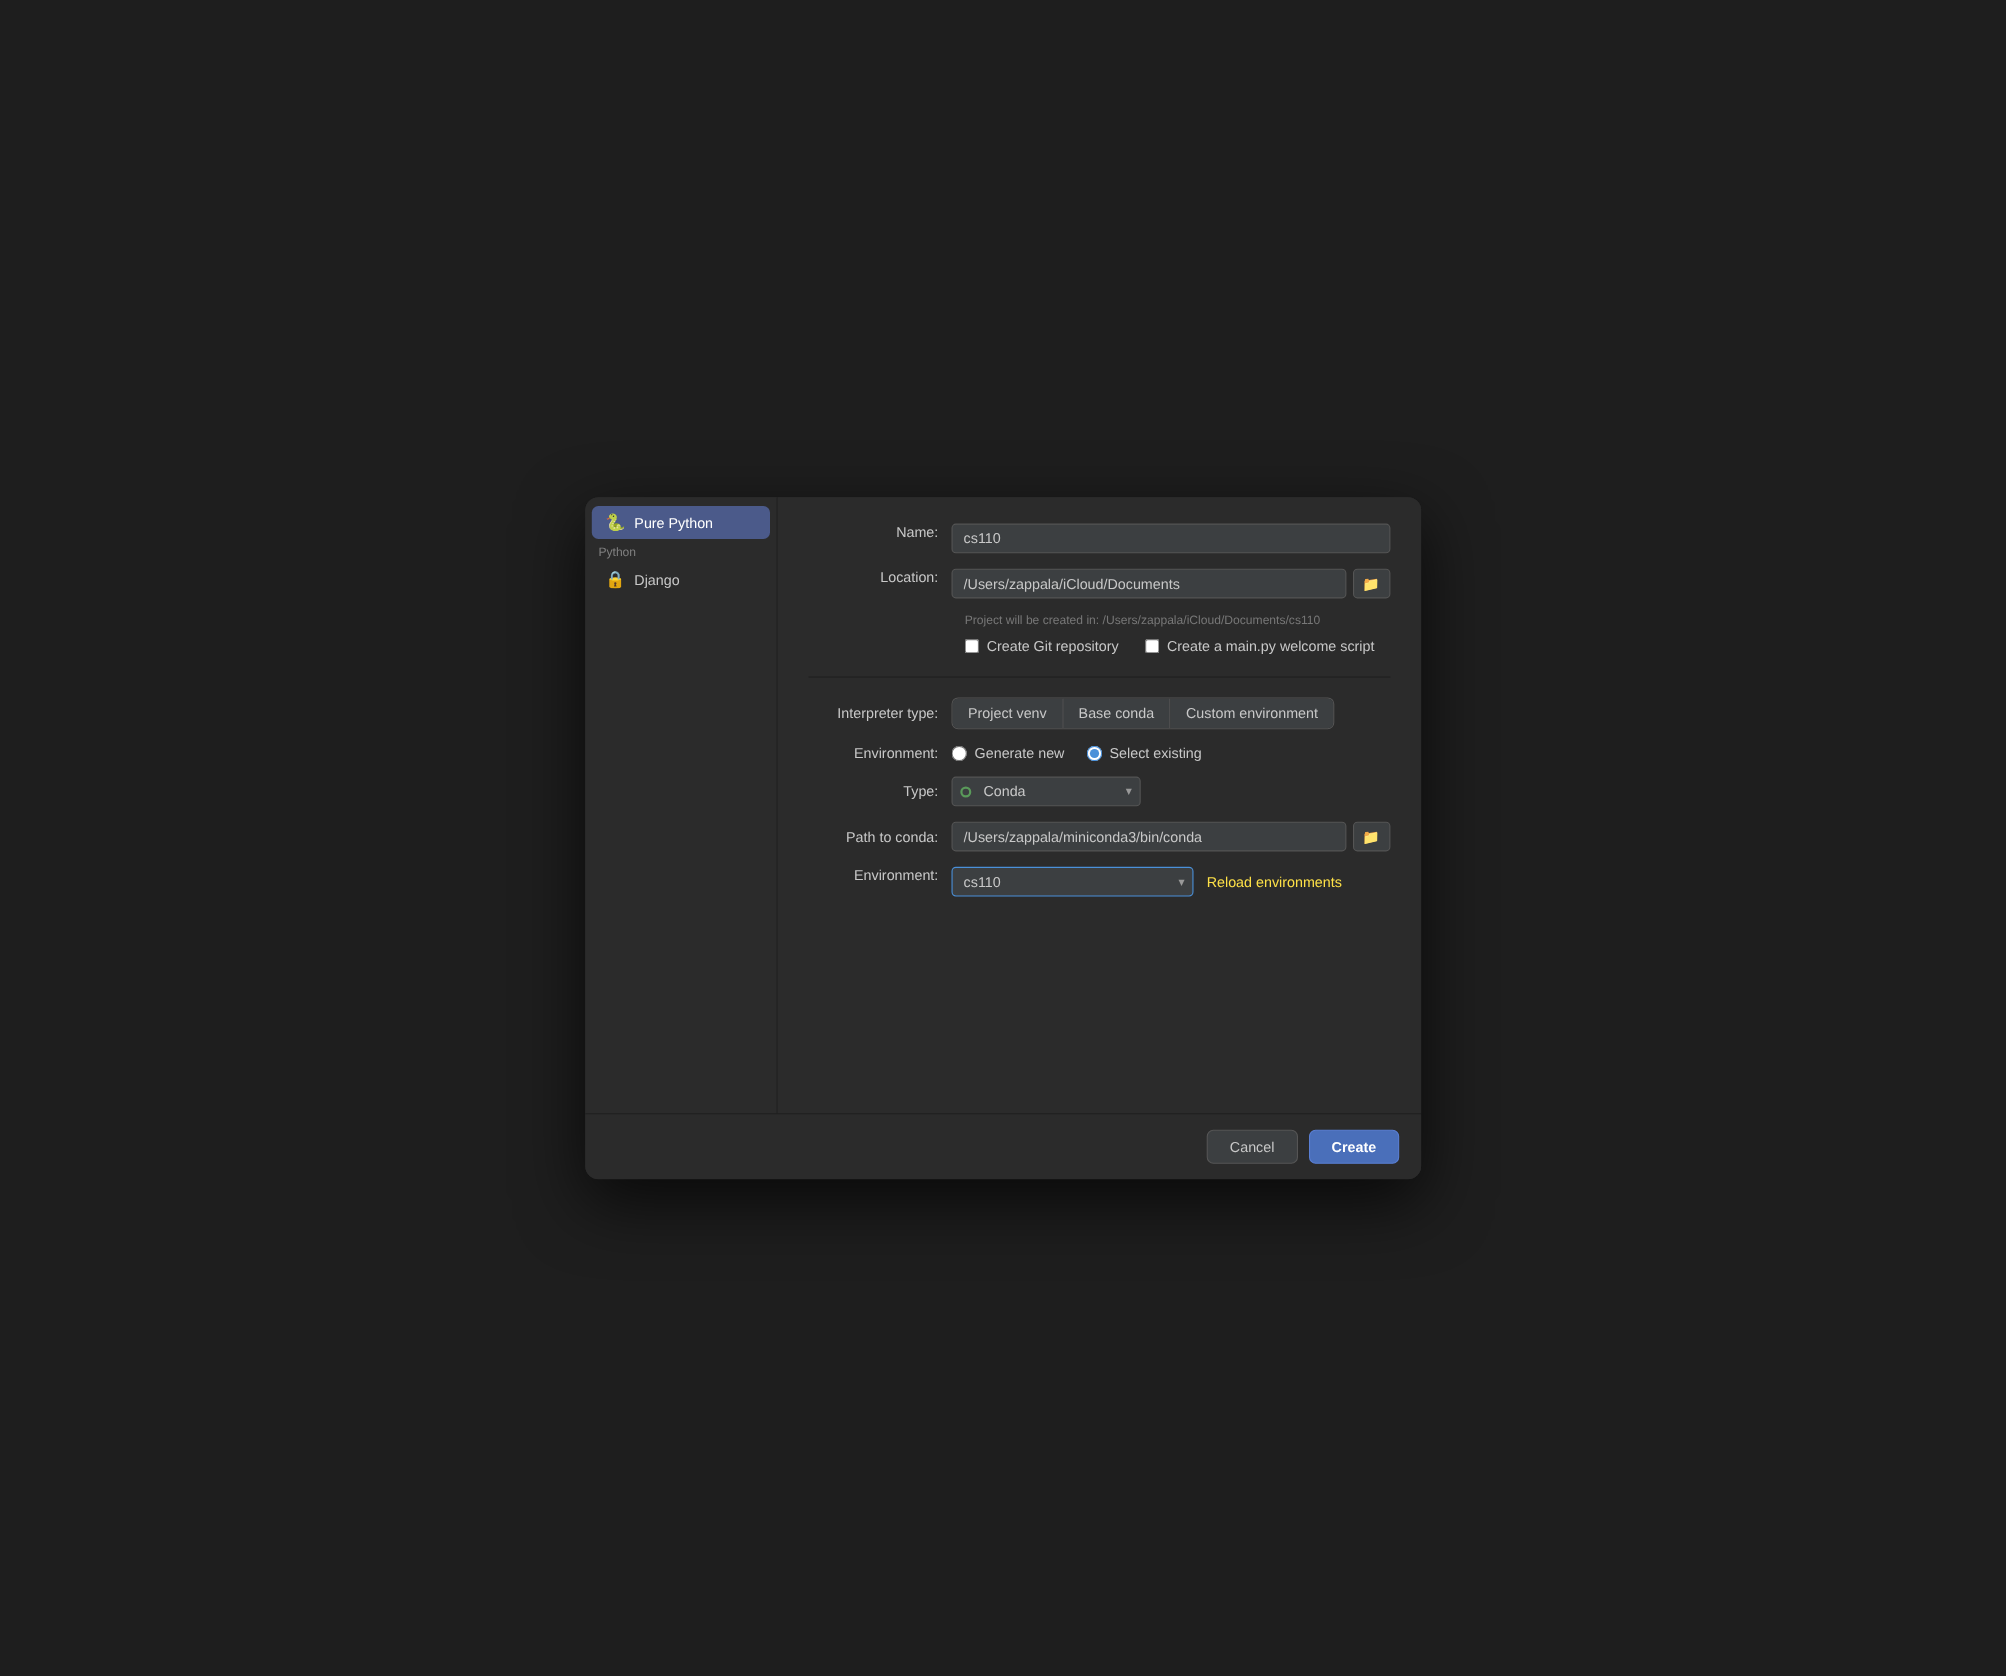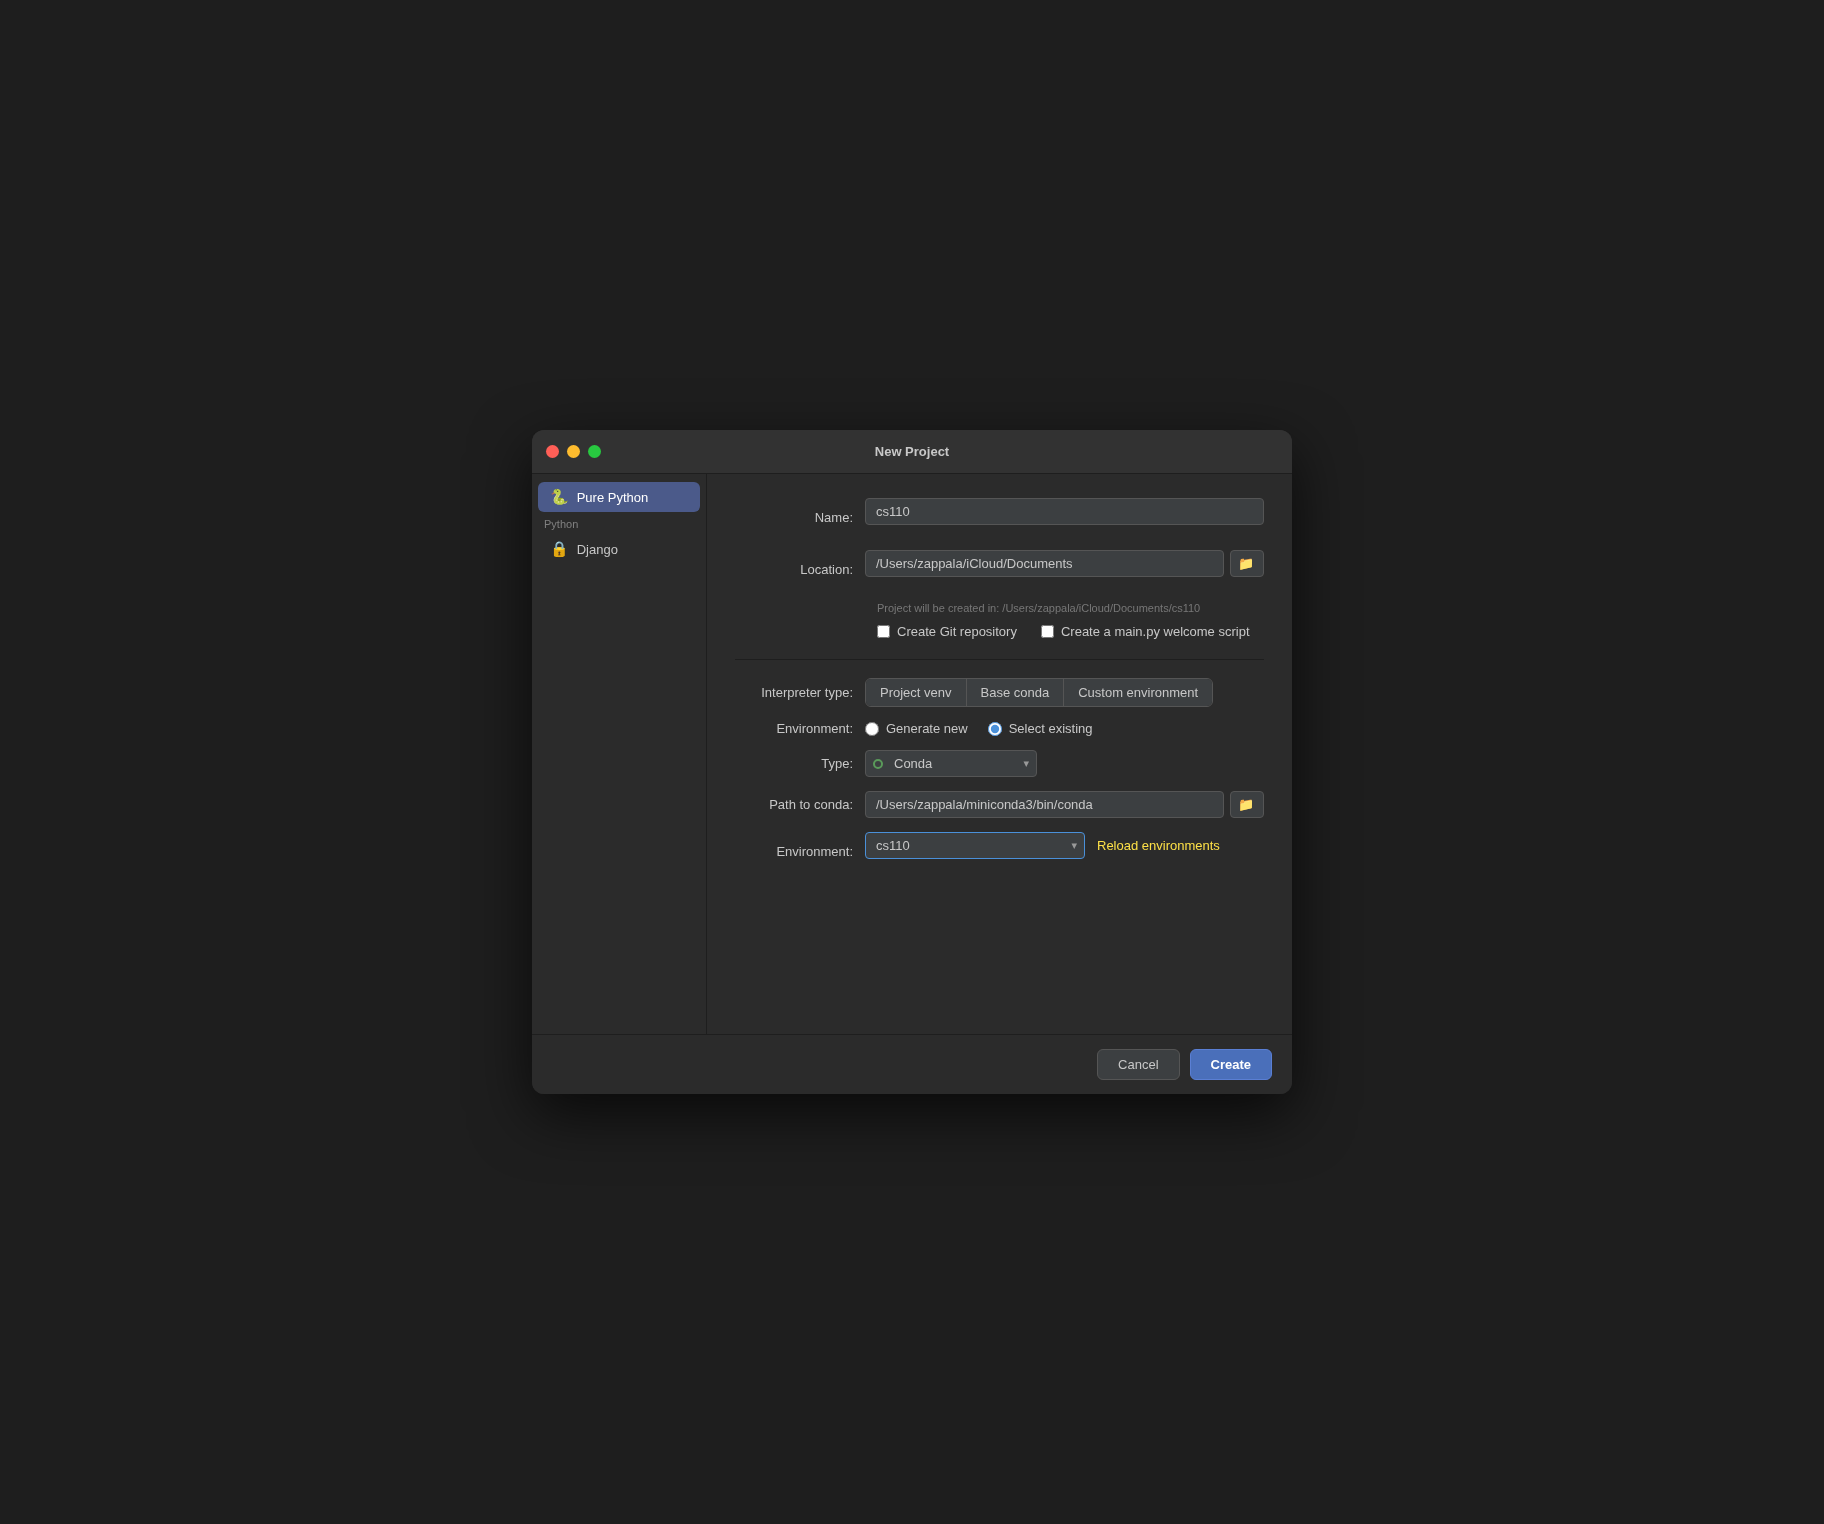--- a/index.html
+++ b/index.html
@@ -97,22 +97,22 @@
     }
 
     .content {
       flex: 1;
       padding: 24px 28px 20px 28px;
       background: #2b2b2b;
     }
 
     .form-row {
       display: flex;
-      align-items: flex-end;
-      margin-bottom: 25px;
+      align-items: flex-start;
+      margin-bottom: 14px;
     }
 
     .form-label {
       color: #c8c8c8;
       font-size: 13px;
       min-width: 130px;
       text-align: right;
       padding-right: 12px;
     }
 
@@ -362,28 +362,20 @@
       height: 1px;
       background: #1e1e1e;
       margin: 10px 0 18px 0;
     }
   </style>
 </head>
 <body>
 
 <div class="window">
 
-  <div class="titlebar">
-    <div class="traffic-lights">
-      <div class="traffic-light close"></div>
-      <div class="traffic-light minimize"></div>
-      <div class="traffic-light maximize"></div>
-    </div>
-    <span class="titlebar-title">New Project</span>
-  </div>
 
   <div class="window-body">
 
     <div class="sidebar">
       <div class="sidebar-item active">
         <span class="item-icon">🐍</span>
         <span>Pure Python</span>
       </div>
       <div class="sidebar-section-label">Python</div>
       <div class="sidebar-item">

